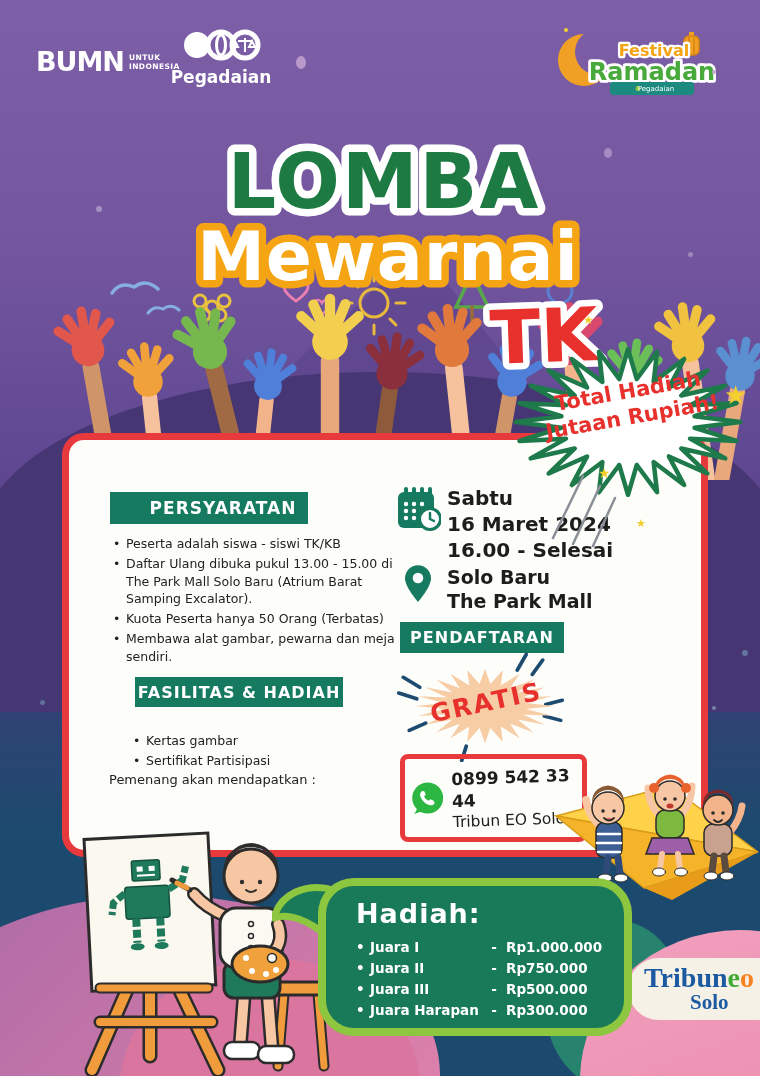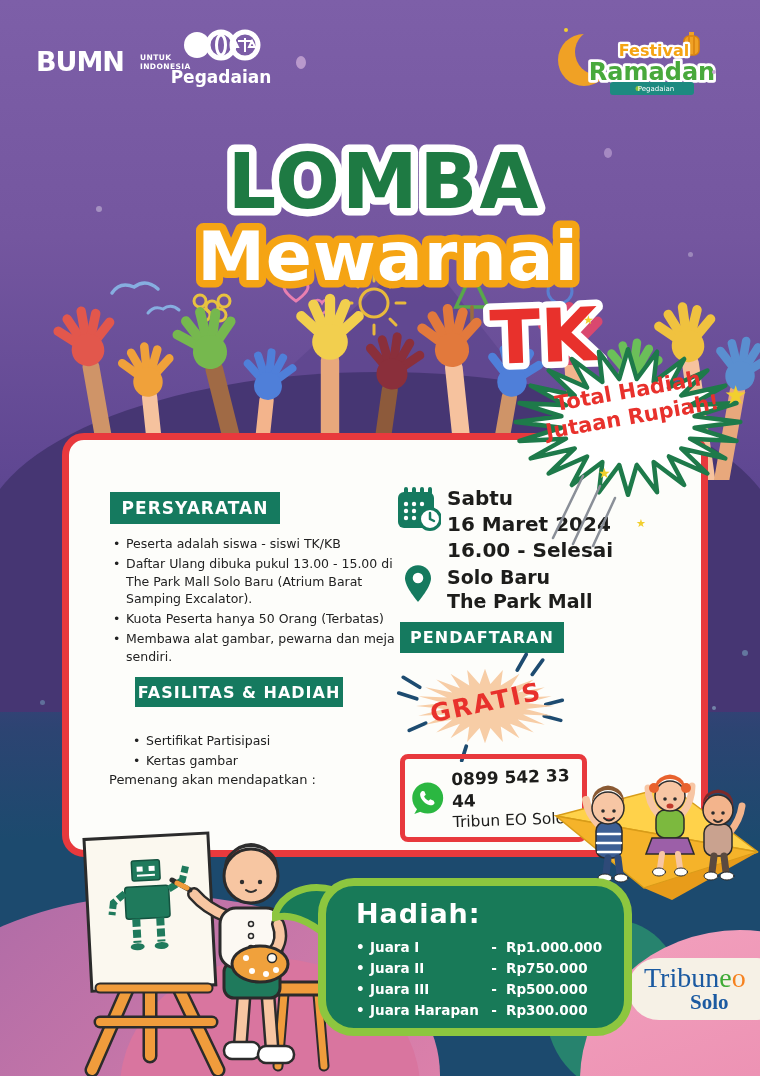--- a/index.html
+++ b/index.html
@@ -10,36 +10,36 @@
   }
   .abs{position:absolute;}
   
   .mountain{left:170px;top:248px;width:430px;height:230px;background:#5d468d;opacity:.75;
     clip-path:polygon(58% 0,100% 100%,0 100%);}
   .dome{left:-20px;top:372px;width:800px;height:340px;background:#463673;border-radius:50% 50% 0 0;}
   .dot{border-radius:50%;}
   
   .bumn-wrap{left:36px;top:46px;display:flex;align-items:center;color:#fff;}
   .bumn-word{font-size:27px;font-weight:bold;letter-spacing:-1px;}
-  .bumn-tag{font-size:7.5px;line-height:1.2;margin-left:16px;font-weight:bold;letter-spacing:.4px;}
+  .bumn-tag{font-size:7.5px;line-height:1.2;margin-left:5px;font-weight:bold;letter-spacing:.4px;}
   .pega-wrap{left:166px;top:28px;width:110px;text-align:center;color:#fff;}
   .pega-name{font-size:17px;font-weight:bold;margin-top:1px;}
   
   .title-svg{left:0;top:120px;}
   
   .starburst{left:512px;top:338px;width:232px;height:168px;}
   .starburst-text{left:530px;top:378px;width:200px;transform:rotate(-10deg);
     color:#e8312c;font-weight:bold;font-size:21px;line-height:1.25;text-align:center;}
   .star{color:#f2cf2e;position:absolute;line-height:1;}
   
   .card{left:62px;top:433px;width:632px;height:410px;background:#fdfdfa;
     border:7px solid #e8393d;border-radius:22px;z-index:5;}
   .sec-head{position:absolute;background:#157a5f;color:#fff;font-weight:bold;
     display:flex;align-items:center;justify-content:center;letter-spacing:1px;}
-  .ph{left:41px;top:52px;width:170px;height:32px;font-size:17px;}
+  .ph{left:41px;top:52px;width:170px;height:32px;font-size:17px;padding-left:28px;}
   .fh{left:40px;top:237px;width:208px;height:30px;font-size:16px;margin-left:26px;}
   .blist{position:absolute;left:44px;margin:0;padding:0;list-style:none;
     color:#222;font-size:12.5px;line-height:1.42;width:292px;}
   .blist li{padding-left:13px;position:relative;margin-bottom:2px;}
   .blist li::before{content:"•";position:absolute;left:0;top:0;}
   .plist{top:95px;}
   .flabel{position:absolute;left:40px;color:#222;font-size:13px;}
   .sublist{left:64px;width:270px;}
   .sched-text{left:378px;top:45px;color:#1d1d1b;font-weight:bold;font-size:20px;line-height:1.3;}
   .loc-text{left:378px;top:126px;color:#1d1d1b;font-weight:bold;font-size:19px;line-height:1.25;}
@@ -58,21 +58,21 @@
     border:8px solid #8dc63f;border-radius:36px;z-index:8;color:#fff;padding:10px 0 0 30px;box-sizing:content-box;}
   .bubble-tail{left:272px;top:880px;z-index:7;}
   .bubble h2{margin:2px 0 8px 0;font-size:27px;letter-spacing:1px;}
   .hrow{display:flex;font-size:13.5px;font-weight:bold;line-height:1.55;}
   .hrow .b{width:14px;}
   .hrow .l{width:112px;}
   .hrow .d{width:24px;text-align:center;}
   
   .tribun{left:628px;top:958px;width:160px;height:62px;background:#f6f1e6;border-radius:31px;
     z-index:6;font-family:"Liberation Serif","DejaVu Serif",serif;}
-  .tribun .t1{position:absolute;left:16px;top:4px;font-size:28px;font-weight:normal;color:#1b5aa1;}
+  .tribun .t1{position:absolute;left:16px;top:4px;font-size:28px;font-weight:bold;color:#1b5aa1;}
   .tribun .t1 .e{color:#3faa35;} .tribun .t1 .o{color:#f6821f;}
   .tribun .t2{position:absolute;left:62px;top:32px;font-size:21px;font-weight:bold;color:#1b5aa1;}
   
   .blob{border-radius:50%;}
   .z1{z-index:1}.z2{z-index:2}.z3{z-index:3}.z6{z-index:6}.z7{z-index:7}
 </style>
 </head>
 <body>
 
 <div class="poster">
@@ -261,22 +261,22 @@
     <div class="sec-head ph">PERSYARATAN</div>
     <ul class="blist plist">
       <li>Peserta adalah siswa - siswi TK/KB</li>
       <li>Daftar Ulang dibuka pukul 13.00 - 15.00 di The Park Mall Solo Baru (Atrium Barat Samping Excalator).</li>
       <li>Kuota Peserta hanya 50 Orang (Terbatas)</li>
       <li>Membawa alat gambar, pewarna dan meja sendiri.</li>
     </ul>
 
     <div class="sec-head fh">FASILITAS &amp; HADIAH</div>
     <ul class="blist sublist" style="top:292px;position:absolute">
+      <li>Kertas gambar</li>
       <li>Sertifikat Partisipasi</li>
-      <li>Kertas gambar</li>
     </ul>
     <div class="flabel" style="top:332px">Pemenang akan mendapatkan :</div>
 
     <svg class="abs" style="left:328px;top:46px" width="44" height="46" viewBox="0 0 44 46">
       <rect x="7" y="1" width="4" height="8" rx="2" fill="#157a5f"></rect>
         <rect x="15" y="1" width="4" height="8" rx="2" fill="#157a5f"></rect>
       <rect x="23" y="1" width="4" height="8" rx="2" fill="#157a5f"></rect>
         <rect x="31" y="1" width="4" height="8" rx="2" fill="#157a5f"></rect>
       <rect x="1" y="6" width="36" height="36" rx="6" fill="#157a5f"></rect>
       <g fill="#fff">

